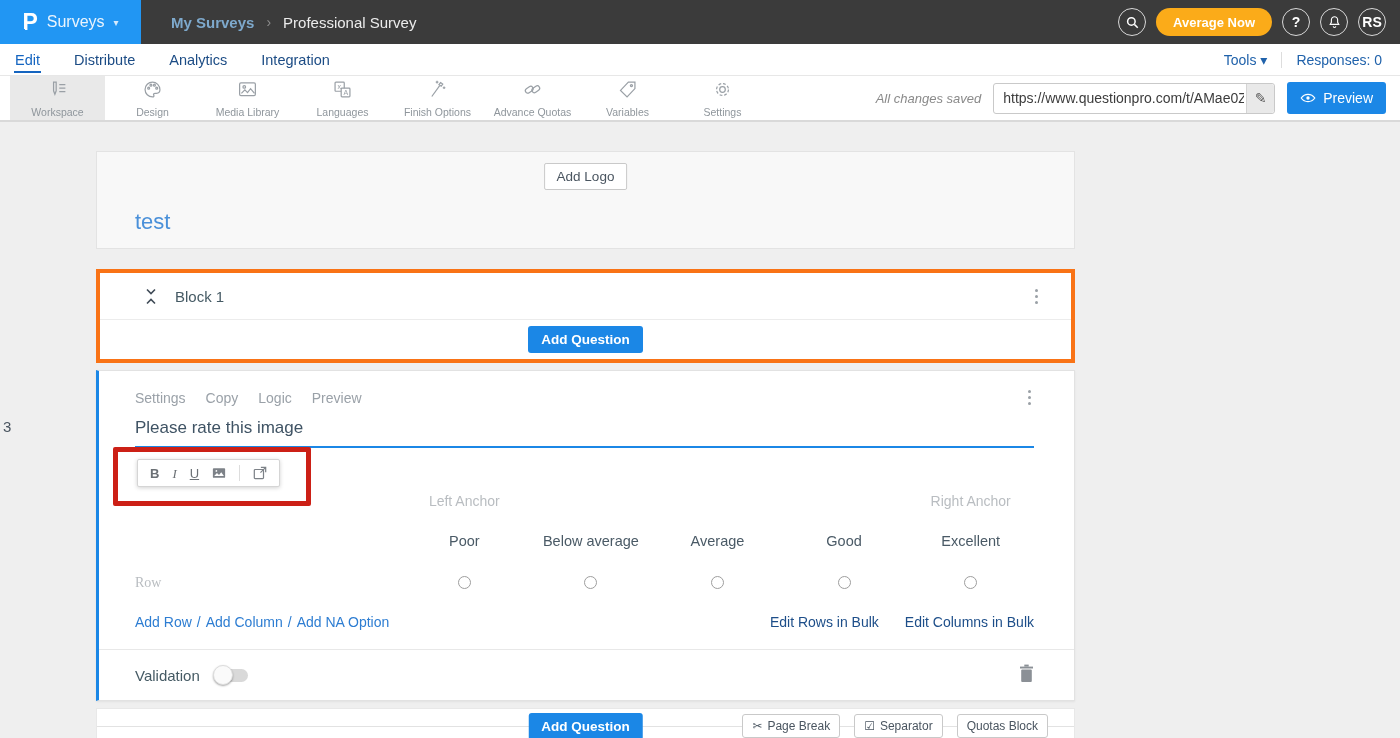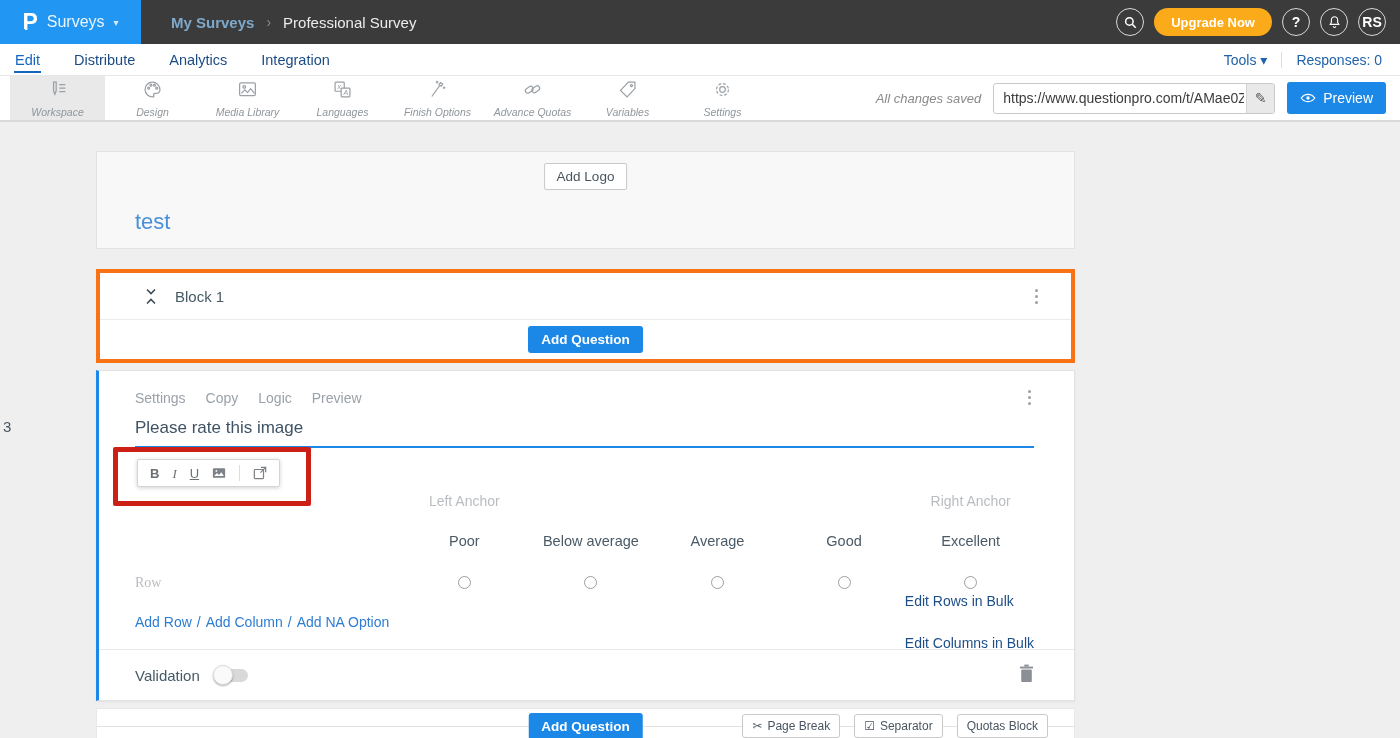--- a/index.html
+++ b/index.html
@@ -24,21 +24,21 @@
   .navbar { height:32px; background:#fff; display:flex; align-items:center; padding:0 14px; border-bottom:1px solid #e7e7e7; }
   .nav-tab { font-size:14.5px; color:#1c4c85; margin-right:32px; padding:6px 1px 5px; cursor:pointer; }
   .nav-tab.active { color:#1565c0; border-bottom:2px solid #1565c0; padding-bottom:3px; }
   .navbar-right { margin-left:auto; display:flex; align-items:center; font-size:14px; color:#2062ab; }
   .nav-divider { width:1px; height:16px; background:#ddd; margin:0 14px; }
   .tools-link { cursor:pointer; }
   .resp-link { cursor:pointer; margin-right:4px; }
 
   
   .toolbar { height:46px; background:#fff; border-bottom:2px solid #d9d9d9; display:flex; align-items:stretch; padding-left:10px; }
-  .tool-tab { width:95px; display:flex; flex-direction:column; align-items:center; justify-content:center; gap:6px; cursor:pointer; color:#9aa0a6;font-style:italic; }
+  .tool-tab { width:95px; display:flex; flex-direction:column; align-items:center; justify-content:center; gap:6px; cursor:pointer; color:#9aa0a6; }
   .tool-tab.active { background:#e9e9e9; }
   .tool-tab svg { width:21px; height:21px; stroke:#9aa0a6; fill:none; stroke-width:1.4; }
   .tool-label { font-size:10.5px; color:#8f969c; white-space:nowrap; }
   .toolbar-right { margin-left:auto; display:flex; align-items:center; gap:12px; padding-right:14px; }
   .saved-status { font-size:13px; font-style:italic; color:#8a8a8a; }
   .url-wrap { position:relative; }
   .url-input { width:282px; height:31px; border:1px solid #c9c9c9; border-radius:3px; padding:0 30px 0 9px; font-size:14px; color:#3c3c3c; font-family:"Liberation Sans", sans-serif; background:#fff; }
   .url-edit { position:absolute; right:1px; top:1px; bottom:1px; width:28px; background:#e9e9e9; border-left:1px solid #d4d4d4; border-radius:0 3px 3px 0; display:flex; align-items:center; justify-content:center; color:#555; font-size:14px; cursor:pointer; }
   .preview-btn { height:32px; background:#1b87e6; color:#fff; border:none; border-radius:3px; font-size:14px; padding:0 13px; display:flex; align-items:center; gap:7px; cursor:pointer; }
   .preview-btn svg { width:16px; height:12px; stroke:#fff; fill:none; stroke-width:1.5; }
@@ -83,21 +83,21 @@
   .headers-row { margin-top:22px; height:18px; font-size:14.5px; color:#4a5a66; }
   .col-head { text-align:center; cursor:text; }
   .radios-row { margin-top:24px; height:17px;font-family:Liberation Serif, serif; }
   .row-label { font-size:14px; color:#b9bdc1; cursor:text; }
   .radio-cell { display:flex; justify-content:center; }
   .radio { width:13px; height:13px; border:1px solid #9e9e9e; border-radius:50%; background:#fff; cursor:pointer; }
 
   .links-row { margin-top:22px; display:flex; justify-content:space-between; align-items:center; height:18px; font-size:14px; }
   .left-links { color:#2d7dd2; display:flex; gap:5px; }
   .left-links .lnk { cursor:pointer; }
-  .bulk-links { display:flex; gap:26px; color:#1d4e89;flex-direction:column; }
+  .bulk-links { display:flex; gap:26px; color:#1d4e89; }
   .bulk-links .lnk { cursor:pointer; }
 
   .q-divider { margin:18px -40px 0 -36px; border-top:1px solid #e8e8e8; }
   .validation-row { height:50px; display:flex; align-items:center; }
   .validation-label { font-size:15px; color:#455a64; }
   .toggle { position:relative; width:34px; height:13px; background:#d9d9d9; border-radius:7px; margin-left:14px; cursor:pointer; }
   .toggle-knob { position:absolute; left:-1px; top:-4px; width:20px; height:20px; border-radius:50%; background:#fafafa; border:1px solid #ddd; box-shadow:0 1px 2px rgba(0,0,0,.35); }
   .trash { margin-left:auto; cursor:pointer; }
   .trash svg { width:15px; height:18px; fill:#8b9096; }
 
@@ -123,21 +123,21 @@
     <span class="crumb-sep">›</span>
     <span class="crumb-current">Professional Survey</span>
   </div>
   <div class="topbar-right">
     <div class="circle-btn">
       <svg width="15" height="15" viewBox="0 0 20 20" style="stroke:#fff;fill:none;stroke-width:2">
           <circle cx="8.5" cy="8.5" r="5"></circle>
           <path d="M12.5 12.5l4.5 4.5"></path>
         </svg>
     </div>
-    <button class="upgrade-btn">Upgrade Now</button>
+    <button class="upgrade-btn">Average Now</button>
     <div class="circle-btn">
         <span>?</span>
       </div>
     <div class="circle-btn">
       <svg width="15" height="16" viewBox="0 0 24 24" style="stroke:#fff;fill:none;stroke-width:1.8">
           <path d="M12 3.5a5 5 0 0 0-5 5v4l-1.8 3.2h13.6L17 12.5v-4a5 5 0 0 0-5-5z"></path>
           <path d="M10 18.7a2 2 0 0 0 4 0"></path>
         </svg>
     </div>
     <div class="circle-btn">

